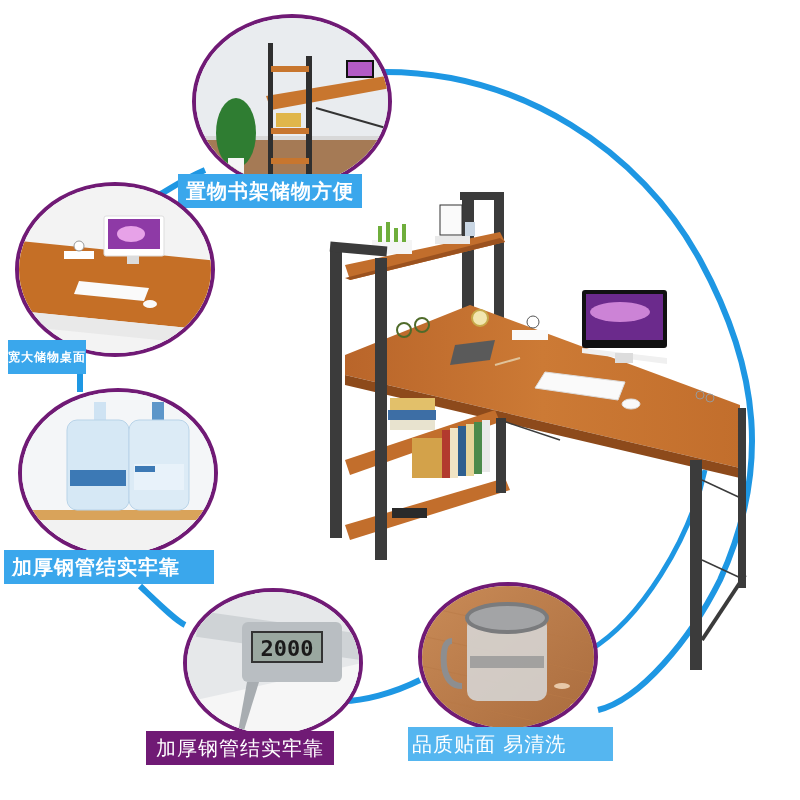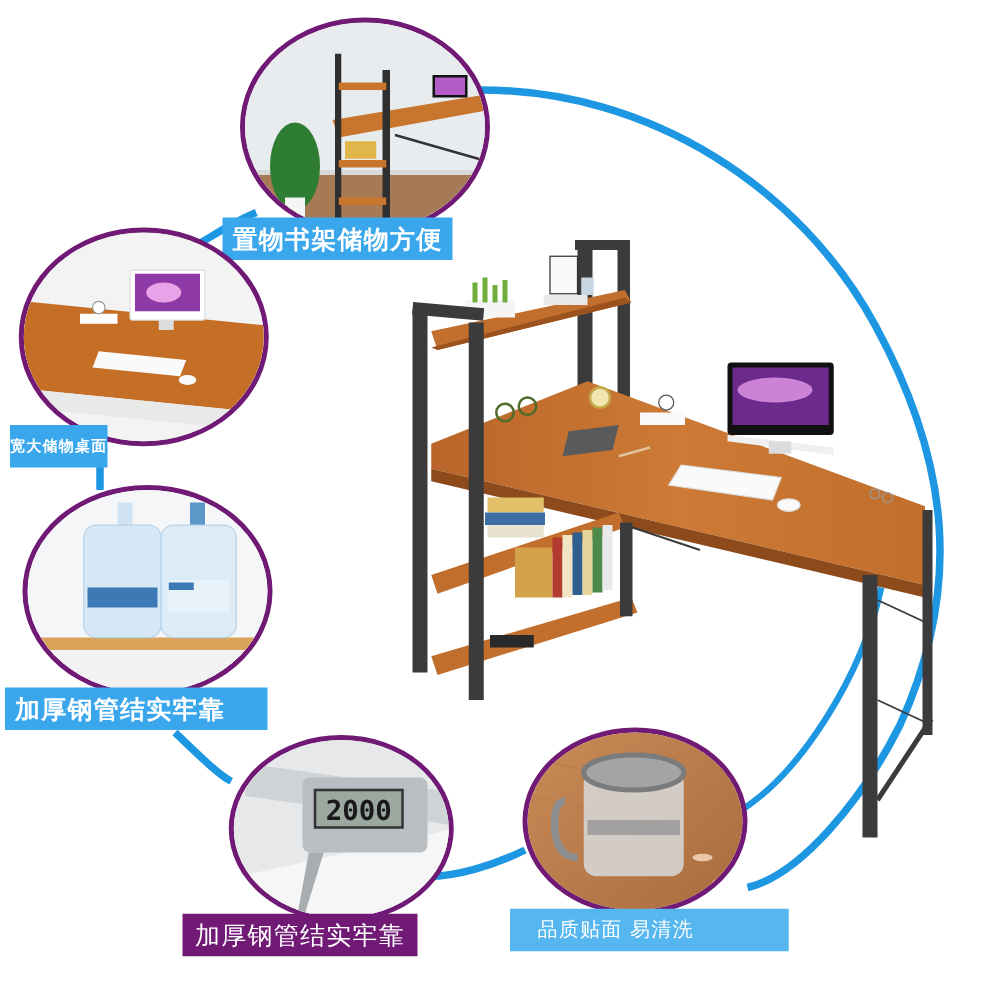--- a/index.html
+++ b/index.html
@@ -143,21 +143,21 @@
       </g>
 
       <path d="M 30 55 Q 20 55 22 80 Q 25 100 40 100" fill="none" stroke="#8d8e90" stroke-width="6"></path>
       <rect x="45" y="30" width="80" height="85" rx="10" fill="#d7d9db" opacity="0.85"></rect>
       <ellipse cx="85" cy="32" rx="40" ry="14" fill="#a3a4a6" stroke="#7a7b7d" stroke-width="4"></ellipse>
       <rect x="48" y="70" width="74" height="12" fill="#8d8e90" opacity="0.7"></rect>
       <ellipse cx="140" cy="100" rx="8" ry="3" fill="#e8c8a8"></ellipse>
       <ellipse cx="160" cy="120" rx="12" ry="4" fill="#e8c8a8"></ellipse>
     </svg>
   </div>
-  <div class="label light" style="left:408px; top:727px; font-size:16px; font-weight:normal; padding:0 22px; width:223px;">品质贴面 易清洗</div>
+  <div class="label light" style="left:408px; top:727px; font-size:20px; font-weight:normal; padding:0 4px; width:205px;">品质贴面 易清洗</div>
 
   <svg class="desk" viewBox="0 0 800 800">
     <defs>
       <linearGradient id="topg" x1="0" y1="0" x2="1" y2="0">
         <stop offset="0" stop-color="#b9652a"></stop>
         <stop offset="0.5" stop-color="#cc7a35"></stop>
         <stop offset="1" stop-color="#c26e2c"></stop>
       </linearGradient>
     </defs>
 

